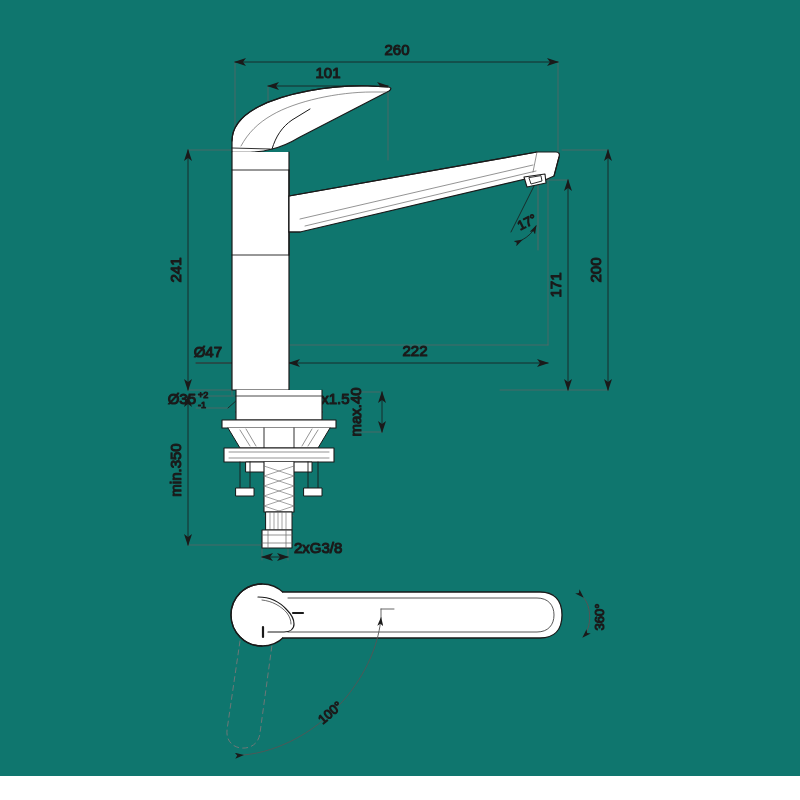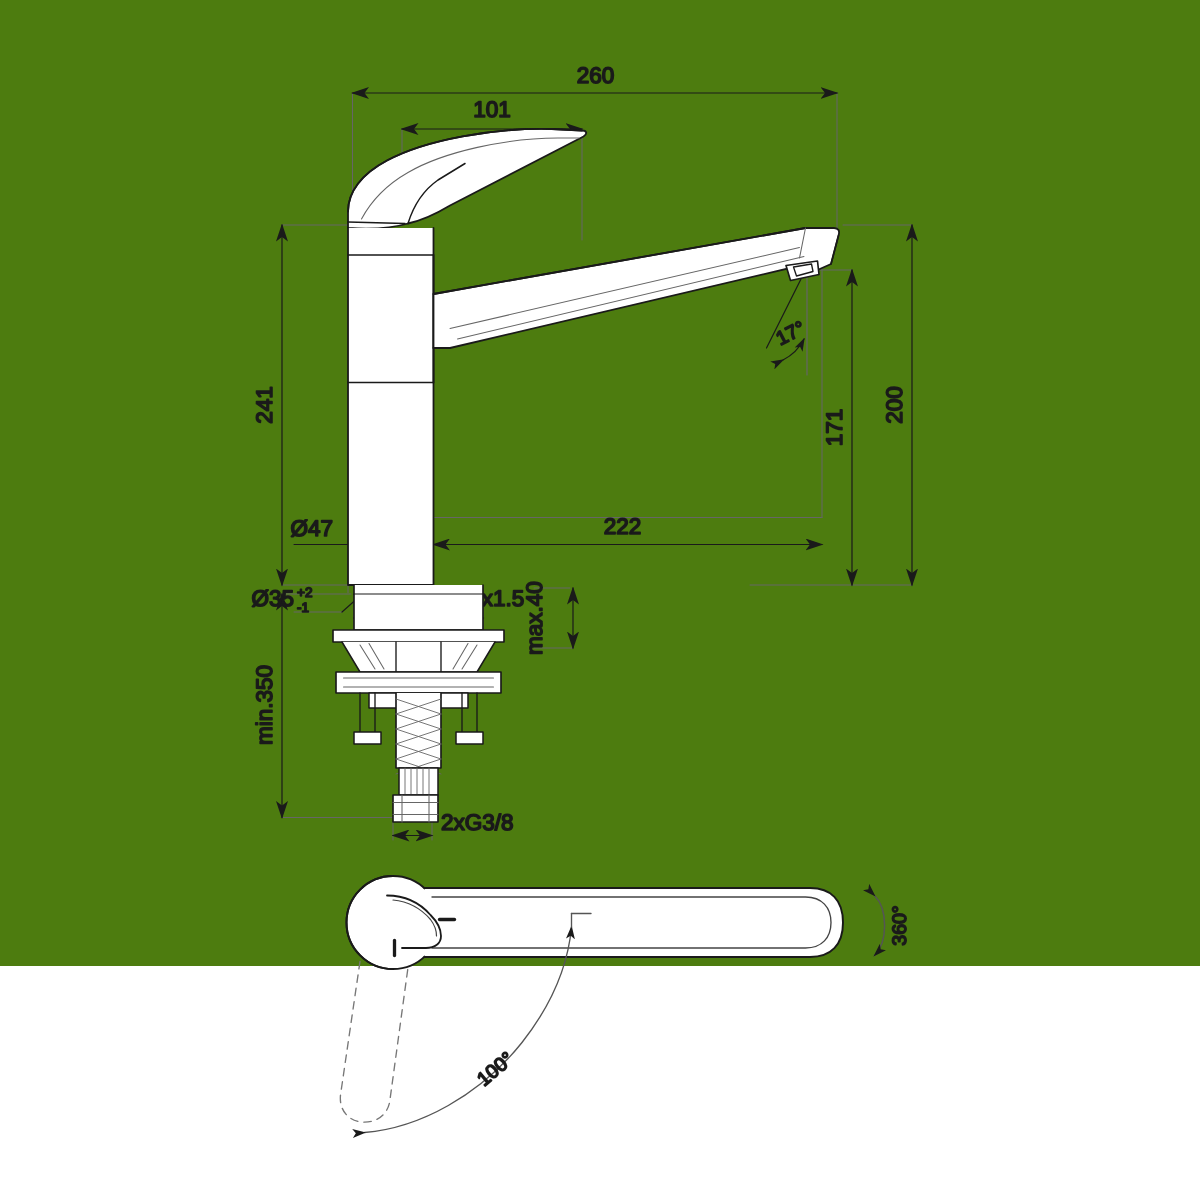--- a/index.html
+++ b/index.html
@@ -1,18 +1,18 @@
 <!DOCTYPE html>
 <html><head>
 <meta charset="utf-8">
 <style>
   html,body{margin:0;padding:0;background:#ffffff;}
   body{width:800px;height:800px;overflow:hidden;
        font-family:"Liberation Sans",sans-serif;}
-  #sheet{position:relative;width:800px;height:644px;background:#4d7c0f;}
+  #sheet{position:relative;width:800px;height:776px;background:#0f766e;}
   svg{display:block;}
   .dimtext{font-family:"Liberation Sans",sans-serif;font-size:15px;fill:#1a1a1a;}
   .dimtext-sm{font-family:"Liberation Sans",sans-serif;font-size:9px;fill:#1a1a1a;}
   .dimtext-ang{font-family:"Liberation Sans",sans-serif;font-size:13px;fill:#1a1a1a;}
 </style>
 </head>
 <body>
 
 <div id="sheet">
 <svg width="800" height="800" viewBox="0 0 800 800">

